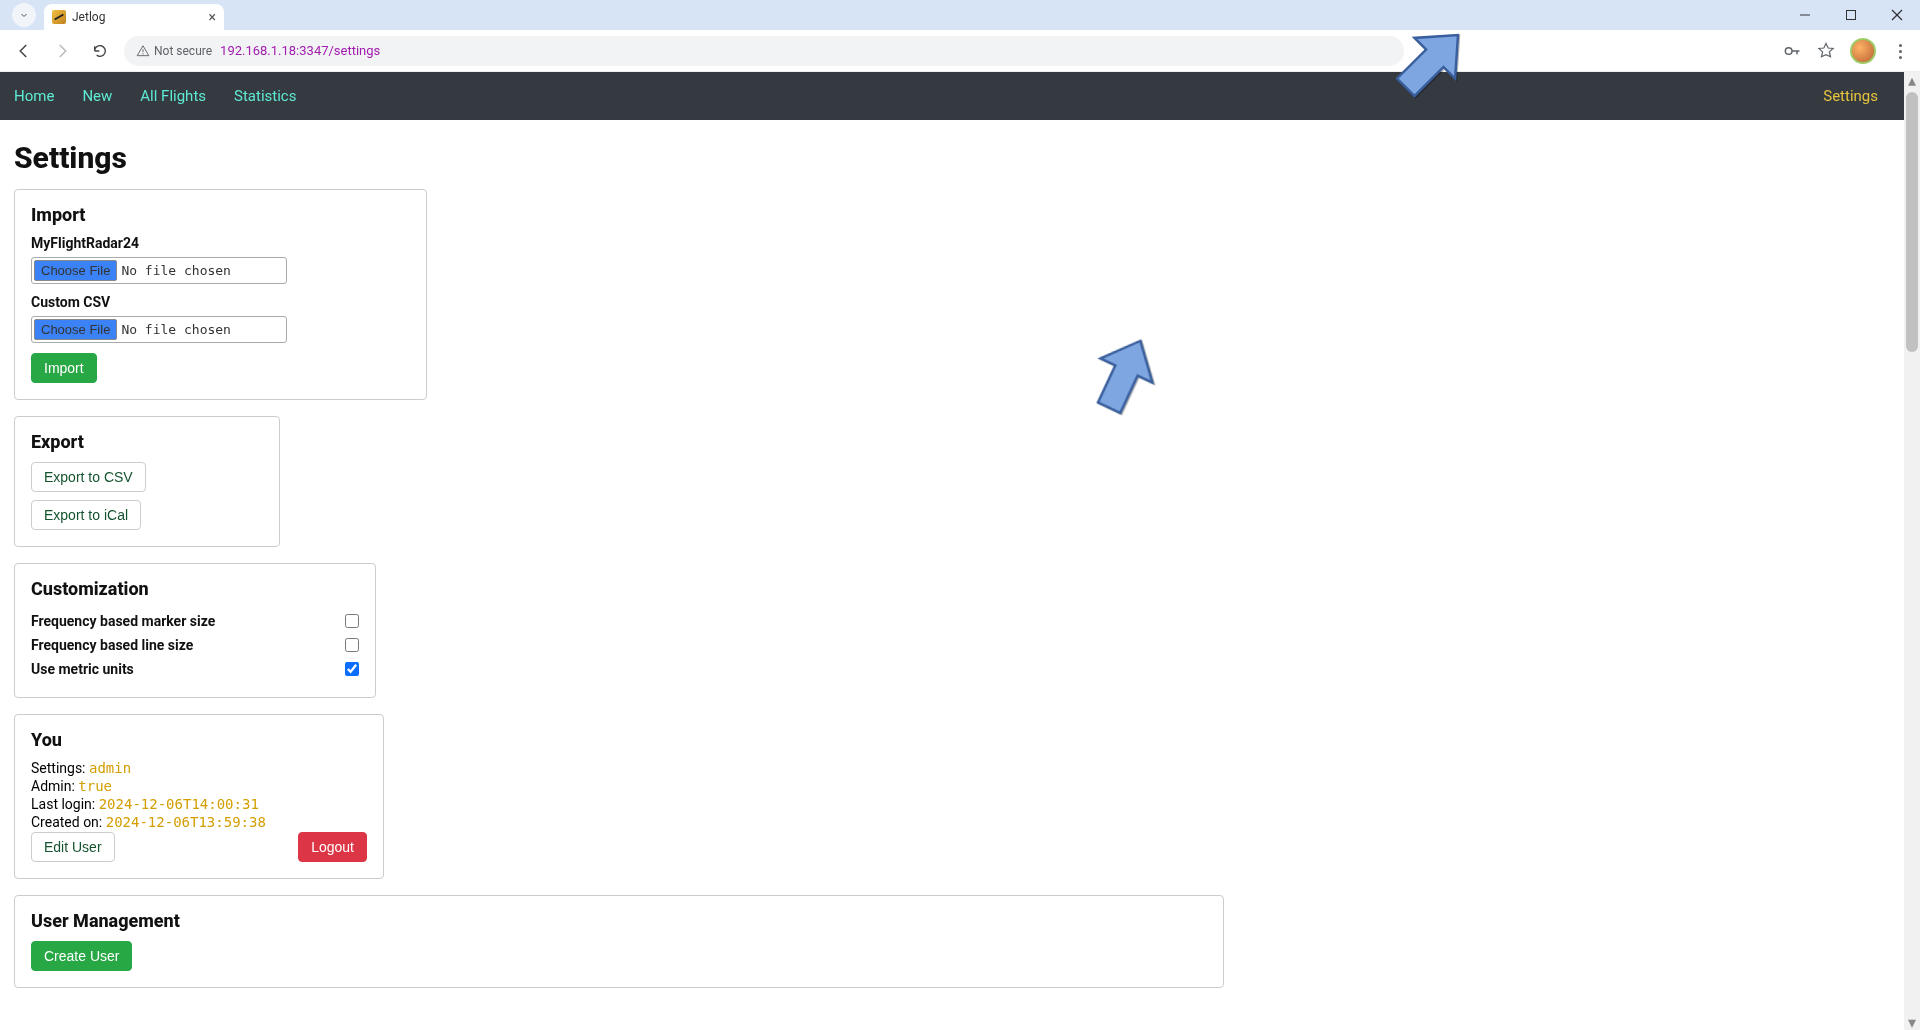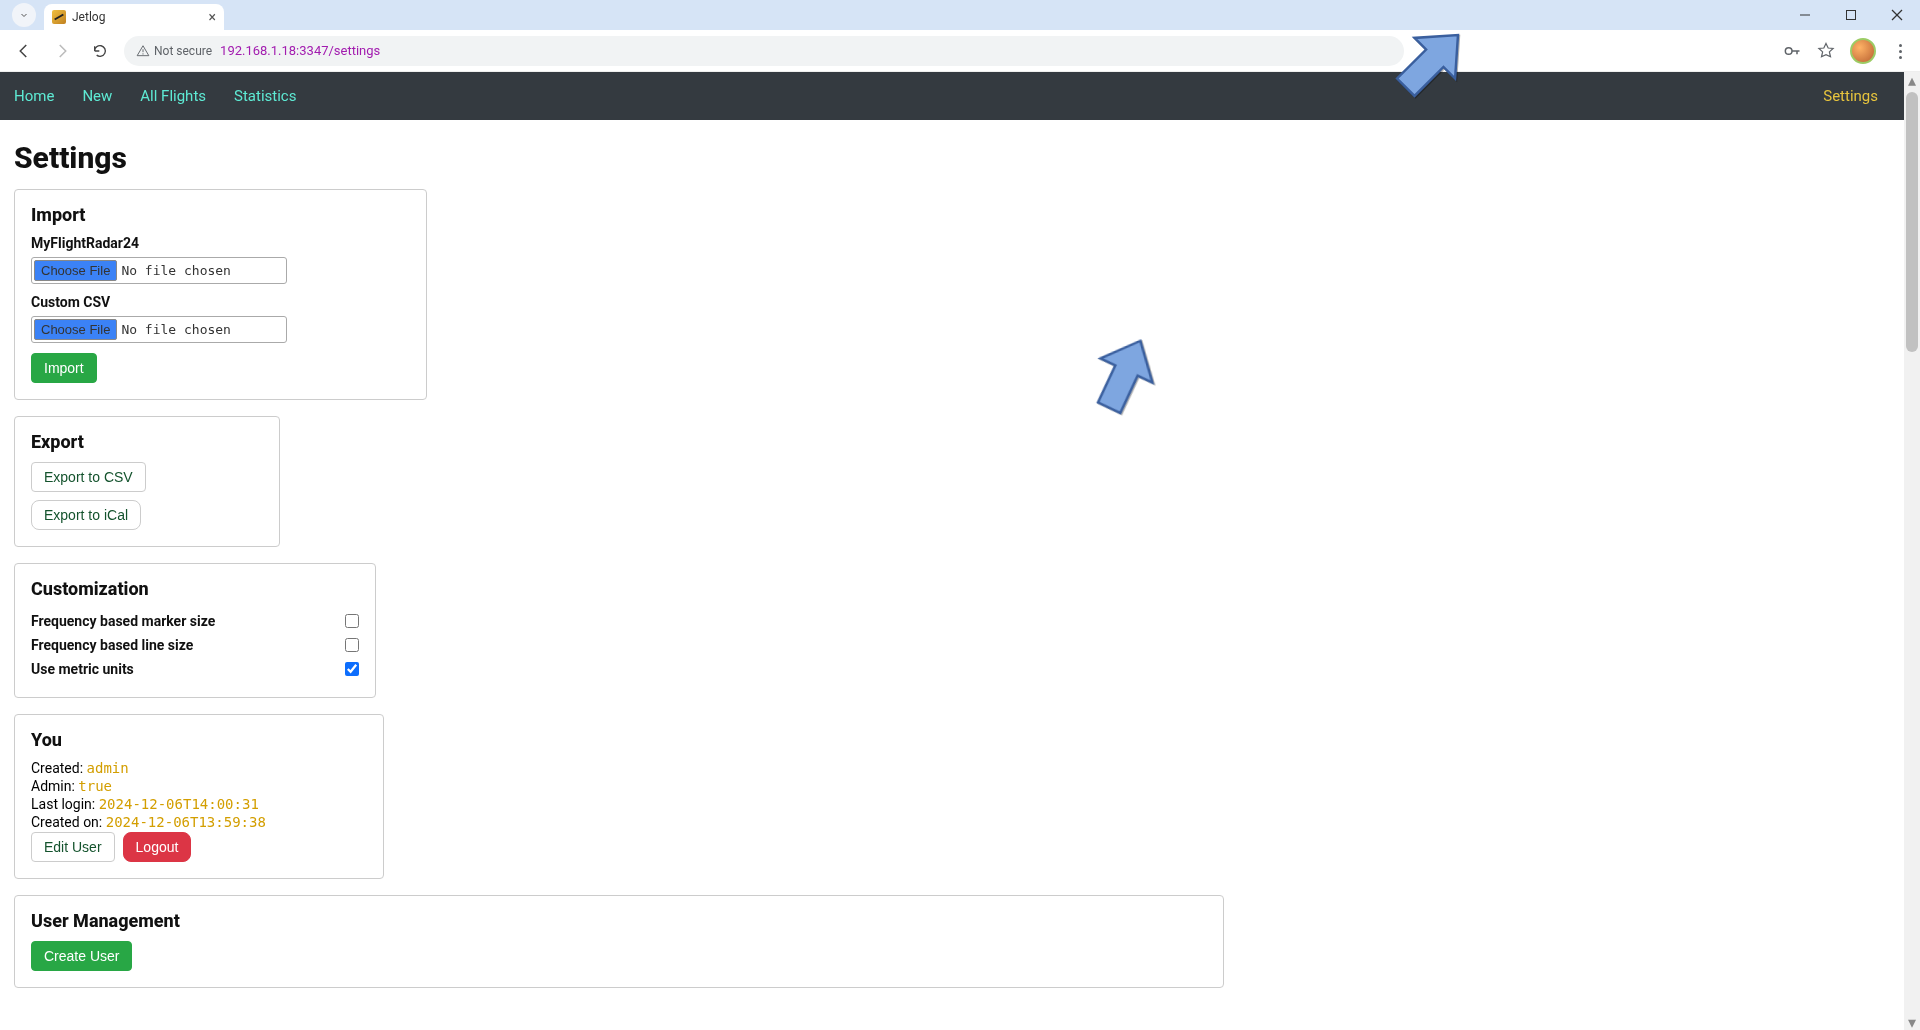--- a/index.html
+++ b/index.html
@@ -47,24 +47,24 @@
 
   .c-import { width:413px; }
   .c-export { width:266px; }
   .c-custom { width:362px; }
   .c-you { width:370px; }
 
   .file-row { display:flex; align-items:center; border:1px solid #aaa; border-radius:3px; padding:2px; width:256px; font-family: ui-monospace, Menlo, Consolas, monospace; font-size:13px; color:#333; margin-bottom:10px; }
   .file-btn { background:#3b82f6; border:1px solid #888; padding:2px 6px; font-family: Liberation Sans, sans-serif; font-size:13px; border-radius:2px; margin-right:4px; }
   
   .btn { display:inline-block; border:1px solid #ccc; border-radius:4px; background:#fff; padding:6px 12px; font-size:14px; color:#14532d; cursor:pointer; }
-  .btn + .btn { margin-top:8px;border-radius:8px; }
+  .btn + .btn { margin-top:8px; }
   .btn-green { background:#28a745; border-color:#28a745; color:#fff; }
   .btn-red { background:#dc3545; border-color:#dc3545; color:#fff; }
-  .btn-row { display:flex; gap:8px; margin-top:0; }
+  .btn-row { display:flex; gap:8px; margin-top:0;justify-content:space-between; }
   .btn-row .btn + .btn { margin-top:0; }
 
   .opt-row { display:flex; align-items:center; justify-content:space-between; padding:4px 0; }
   .opt-row label { font-weight:700; font-size:14px; color:#111; }
   .opt-row input[type=checkbox]{ width:14px; height:14px; accent-color:#0d6efd; }
 
   .kv { font-size:14px; margin:2px 0; }
   .kv .v { font-family: ui-monospace, Menlo, Consolas, monospace; color:#d39e00; }
 
   .grid-bottom { margin-top:16px; }
@@ -216,21 +216,21 @@
           <input type="checkbox" style="">
         </div>
         <div class="opt-row">
           <label>Use metric units</label>
           <input type="checkbox" checked="" style="">
         </div>
       </div>
 
       <div class="card c-you">
         <h2>You</h2>
-        <div class="kv"><span>Created: </span><span class="v">admin</span></div>
+        <div class="kv"><span>Settings: </span><span class="v">admin</span></div>
         <div class="kv"><span>Admin: </span><span class="v">true</span></div>
         <div class="kv"><span>Last login: </span><span class="v">2024-12-06T14:00:31</span></div>
         <div class="kv"><span>Created on: </span><span class="v">2024-12-06T13:59:38</span></div>
         <div class="btn-row">
           <button class="btn">Edit User</button>
           <button class="btn btn-red">Logout</button>
         </div>
       </div>
     </div>
 

